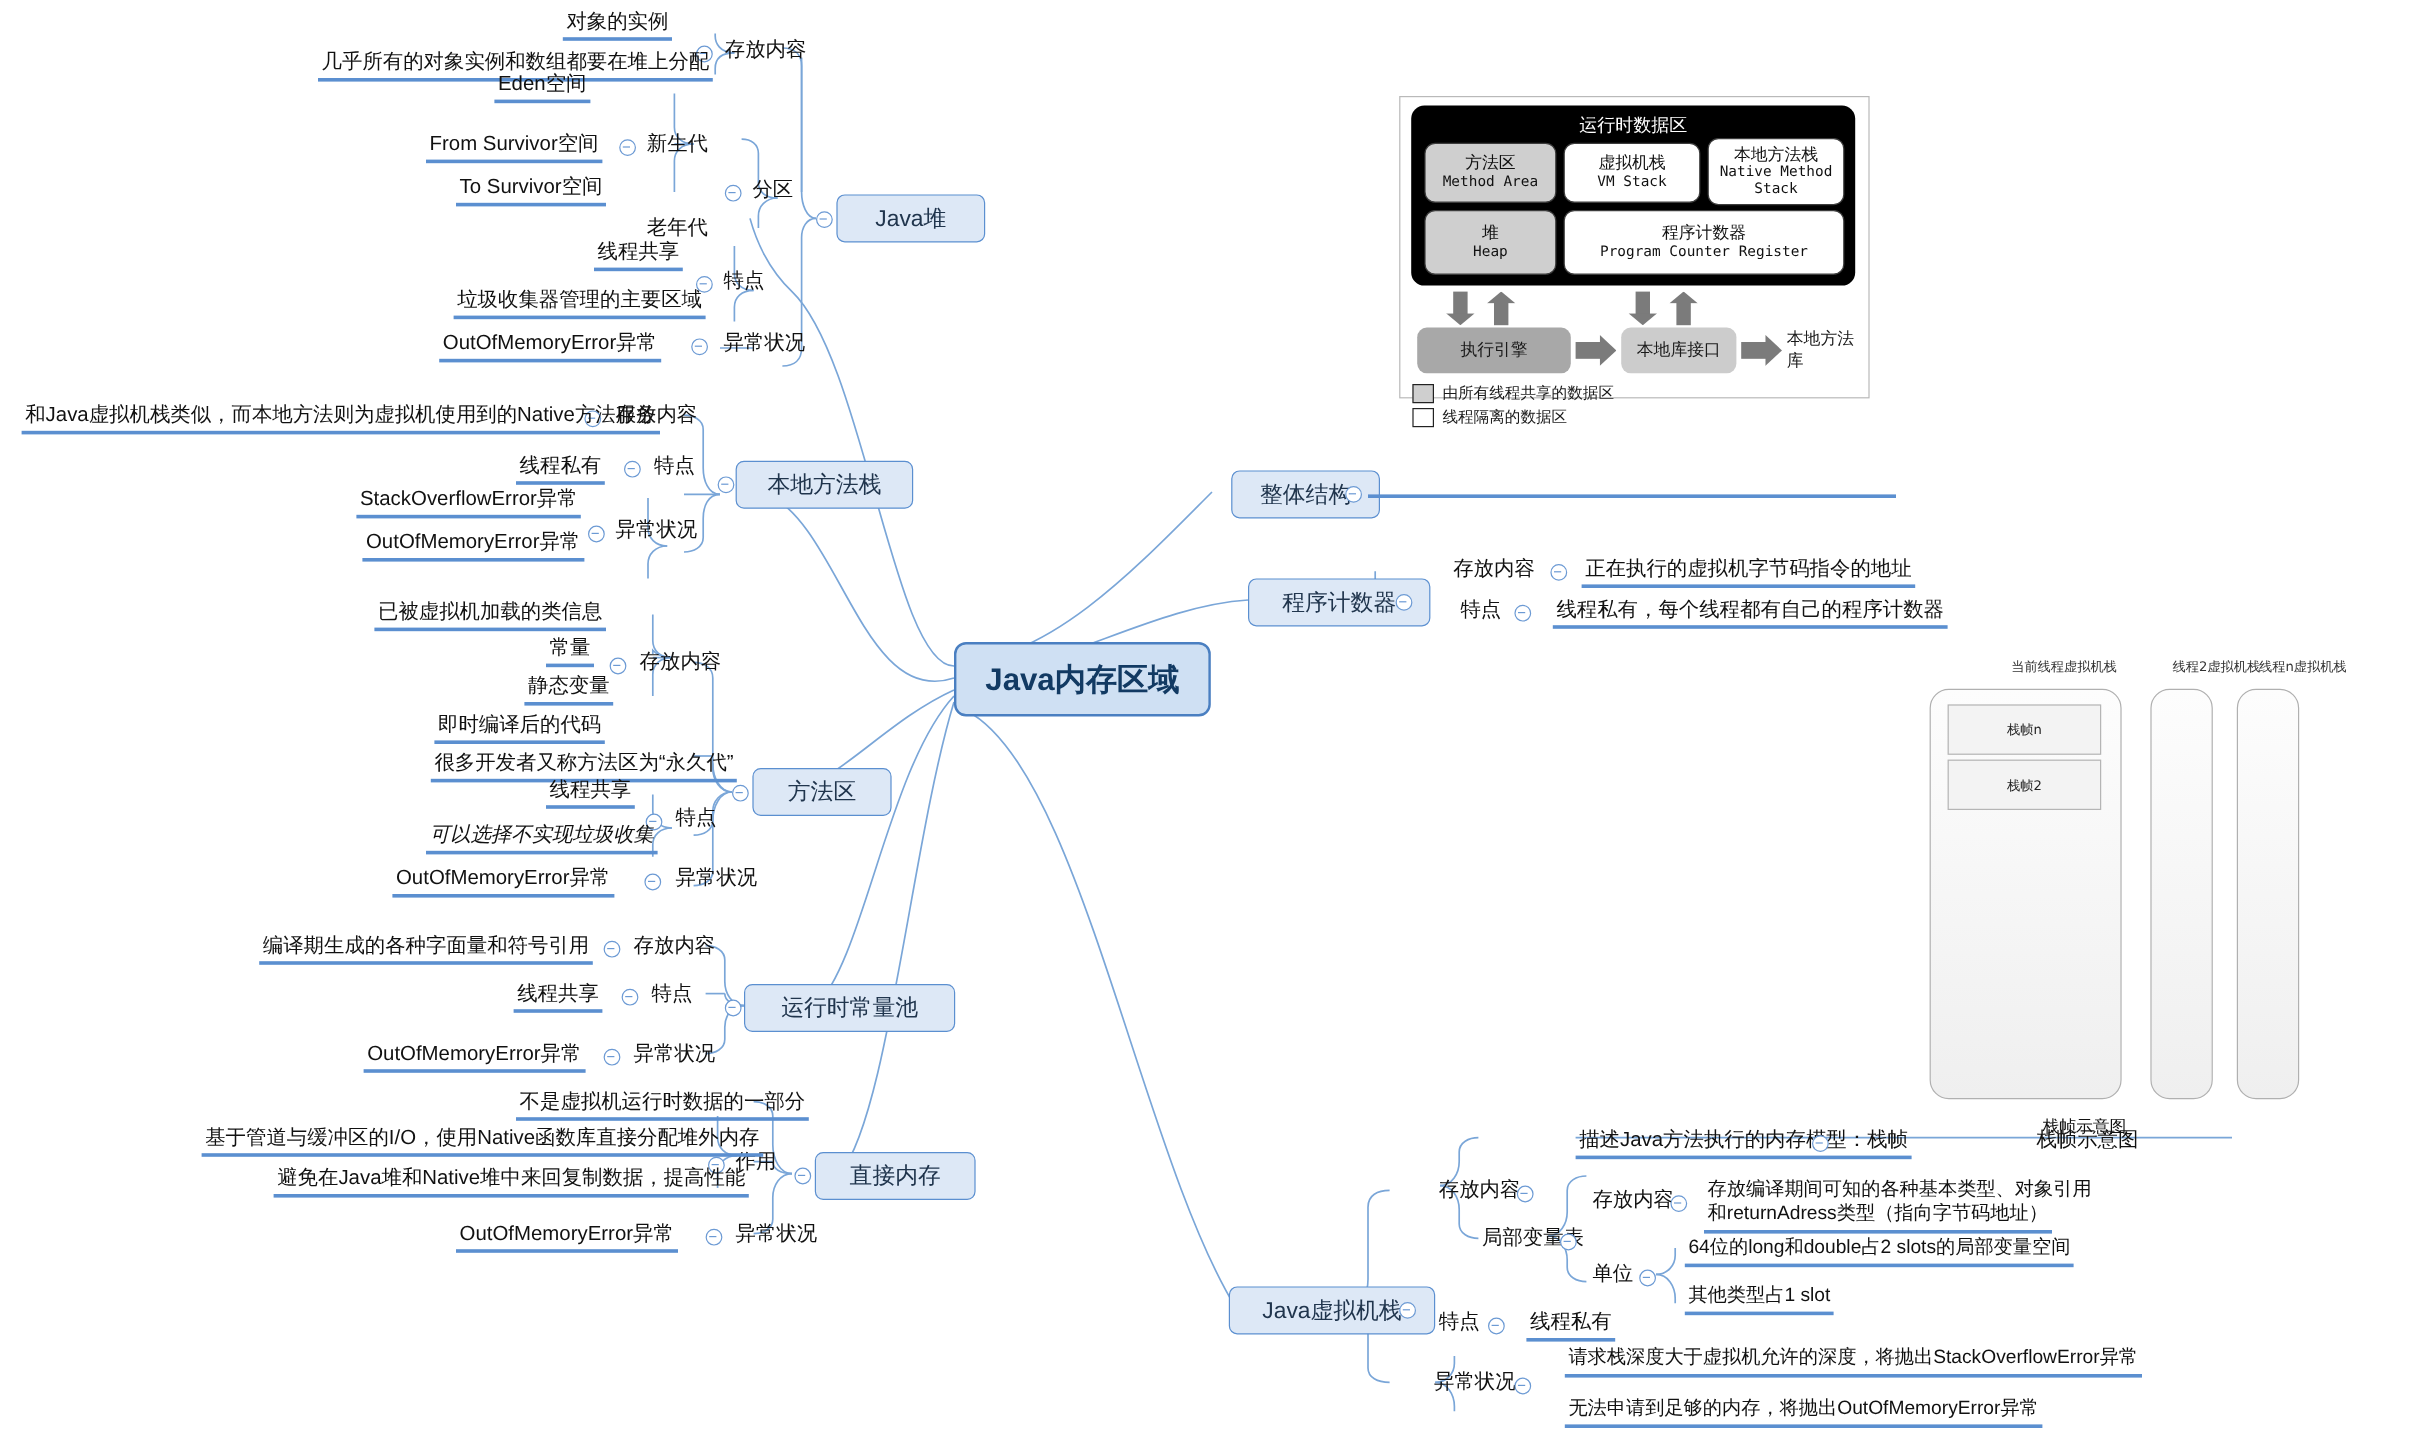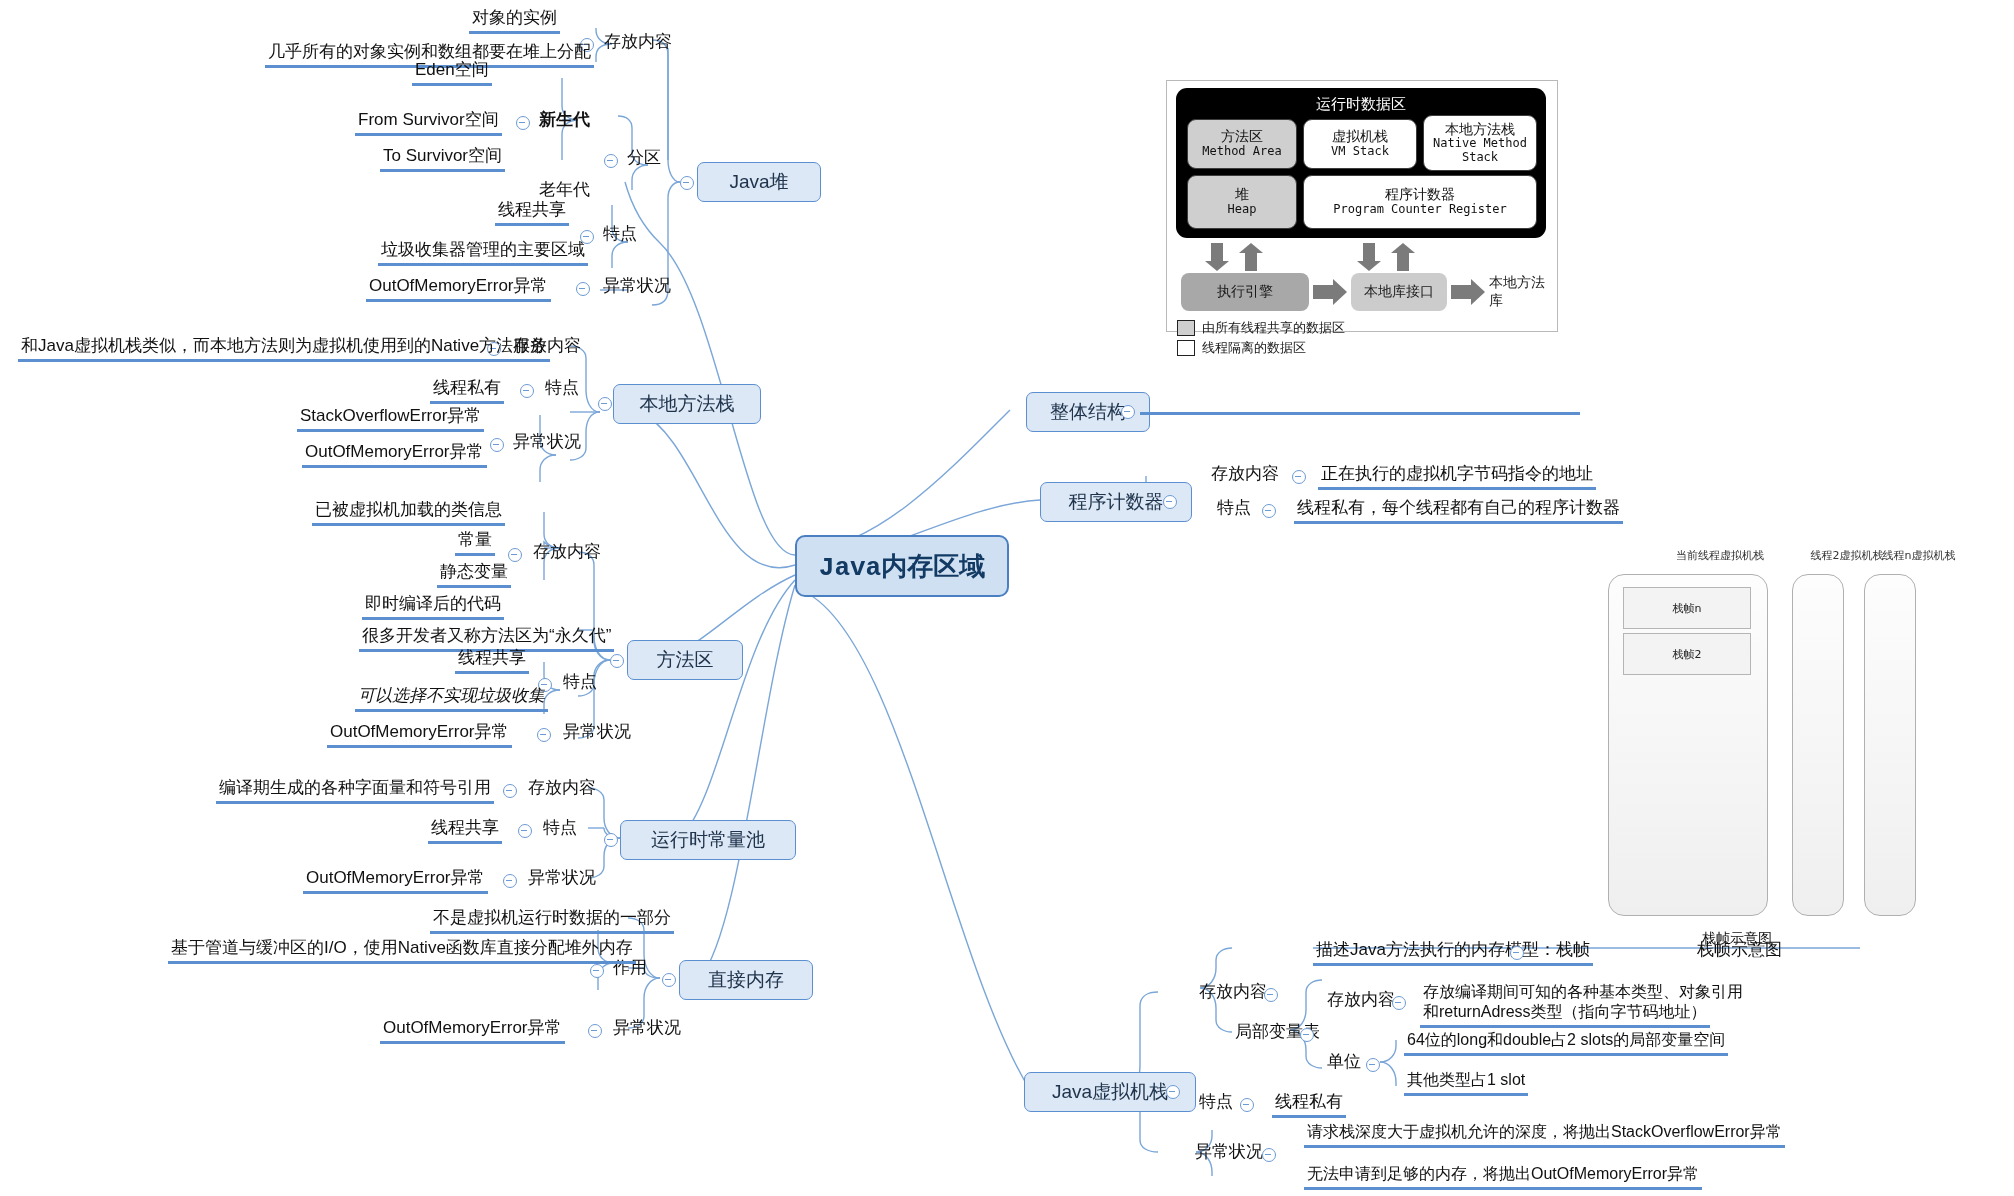--- a/index.html
+++ b/index.html
@@ -13,21 +13,21 @@
        color:#111;padding:0 3px 3px 3px;}
   .lbl.u{border-bottom:3px solid #5b8fd0;}
   .lbl.sm{font-size:16px;}
 
   
   .box{position:absolute;background:#dde8f6;border:1.6px solid #5b8fd0;
        border-radius:7px;font-size:19px;color:#20354d;display:flex;
        align-items:center;justify-content:center;white-space:nowrap;padding:0 11px;}
   .root{position:absolute;background:#cfe0f3;border:2.6px solid #4a7fc1;
         border-radius:10px;font-size:26px;font-weight:bold;color:#123a63;
-        display:flex;align-items:center;justify-content:center;white-space:nowrap;font-family:Liberation Mono, monospace;}
+        display:flex;align-items:center;justify-content:center;white-space:nowrap;}
 
   
   .bul{position:absolute;width:12px;height:12px;border:1px solid #6c9ad4;
        border-radius:50%;background:#fff;}
   .bul:after{content:"";position:absolute;left:2px;top:4.5px;width:6px;height:1.4px;
        background:#6c9ad4;}
 
   
   #rda{position:absolute;left:1166px;top:80px;width:390px;height:250px;
        border:1px solid #b9b9b9;background:#fff;}
@@ -152,21 +152,21 @@
 <div class="box" style="left:697px;top:162px;width:100px;height:38px;">Java堆</div>
 <span class="bul" style="left:680px;top:176px"></span>
 
 <div class="lbl" style="left:601px;top:32px;">存放内容</div>
 <span class="bul" style="left:580px;top:38px"></span>
 <div class="lbl u" style="left:469px;top:8px;">对象的实例</div>
 <div class="lbl u" style="left:265px;top:42px;">几乎所有的对象实例和数组都要在堆上分配</div>
 
 <div class="lbl" style="left:624px;top:148px;">分区</div>
 <span class="bul" style="left:604px;top:154px"></span>
-<div class="lbl" style="left:536px;top:110px;font-weight:bold;">新生代</div>
+<div class="lbl" style="left:536px;top:110px;">新生代</div>
 <span class="bul" style="left:516px;top:116px"></span>
 <div class="lbl u" style="left:412px;top:60px;">Eden空间</div>
 <div class="lbl u" style="left:355px;top:110px;">From Survivor空间</div>
 <div class="lbl u" style="left:380px;top:146px;">To Survivor空间</div>
 <div class="lbl" style="left:536px;top:180px;">老年代</div>
 
 <div class="lbl" style="left:600px;top:224px;">特点</div>
 <span class="bul" style="left:580px;top:230px"></span>
 <div class="lbl u" style="left:495px;top:200px;">线程共享</div>
 <div class="lbl u" style="left:378px;top:240px;">垃圾收集器管理的主要区域</div>
@@ -228,20 +228,21 @@
 <div class="lbl u" style="left:303px;top:868px;">OutOfMemoryError异常</div>
 
 <div class="box" style="left:679px;top:960px;width:110px;height:38px;">直接内存</div>
 <span class="bul" style="left:662px;top:973px"></span>
 
 <div class="lbl u" style="left:430px;top:908px;">不是虚拟机运行时数据的一部分</div>
 
 <div class="lbl" style="left:610px;top:958px;">作用</div>
 <span class="bul" style="left:590px;top:964px"></span>
 <div class="lbl u" style="left:168px;top:938px;">基于管道与缓冲区的I/O，使用Native函数库直接分配堆外内存</div>
+<div class="lbl u" style="left:228px;top:972px;">避免在Java堆和Native堆中来回复制数据，提高性能</div>
 
 <div class="lbl" style="left:610px;top:1018px;">异常状况</div>
 <span class="bul" style="left:588px;top:1024px"></span>
 <div class="lbl u" style="left:380px;top:1018px;">OutOfMemoryError异常</div>
 
 <div class="box" style="left:1026px;top:392px;width:100px;height:38px;">整体结构</div>
 <span class="bul" style="left:1121px;top:405px"></span>
 <div style="position:absolute;left:1140px;top:412px;width:440px;height:3px;background:#5b8fd0"></div>
 
 <div class="box" style="left:1040px;top:482px;width:128px;height:38px;">程序计数器</div>

